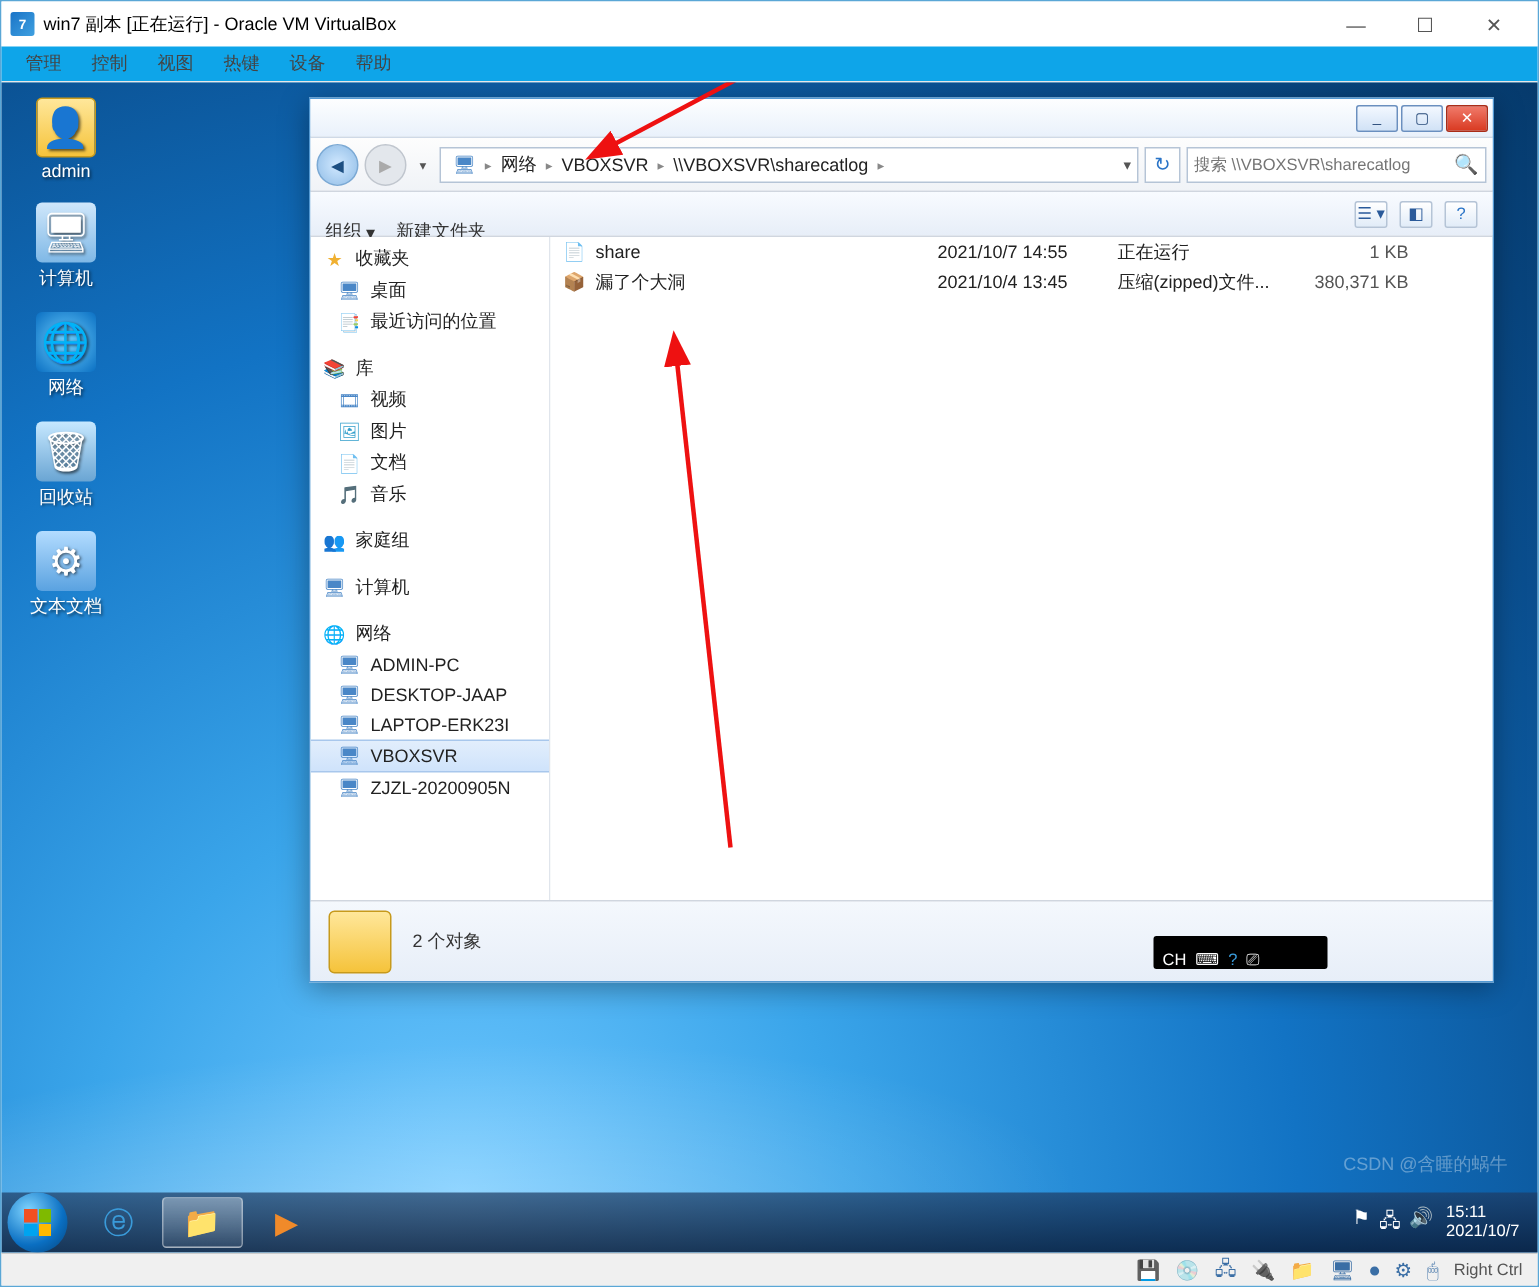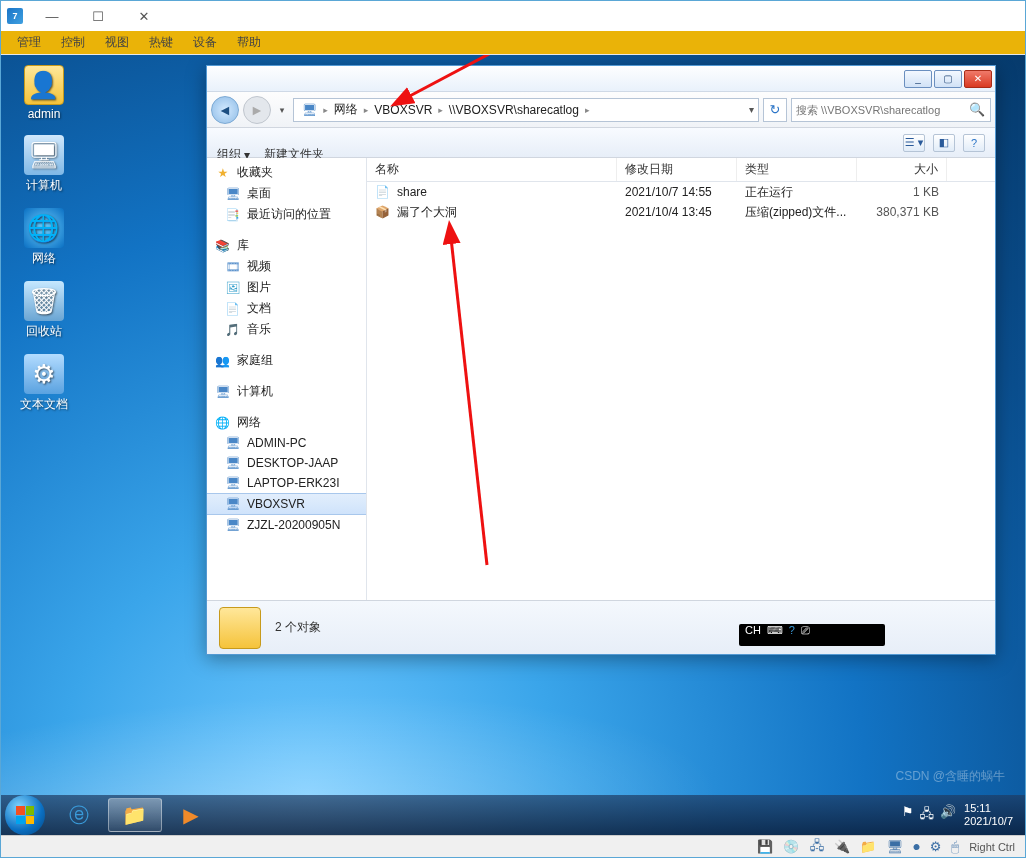--- a/index.html
+++ b/index.html
@@ -6,21 +6,21 @@
 body { width: 1026px; height: 858px; background: #fff; overflow: hidden; position: relative; }
 
 
 .vbox-window { width: 1026px; height: 858px; display: flex; flex-direction: column; border: 1px solid #5aa7d6; }
 .vbox-titlebar { height: 30px; background: #fff; display: flex; align-items: center; padding: 0 6px; font-size: 12px; color: #000; }
 .vbox-title-icon { width: 16px; height: 16px; background: linear-gradient(135deg,#1a74c7,#3fa0e0); border-radius: 2px; margin-right: 6px; display:inline-flex; align-items:center; justify-content:center; color:#fff; font-size:9px; font-weight:bold;}
 .vbox-title-text { flex: 1; }
 .vbox-title-buttons { display: flex; gap: 0; }
 .vbox-title-btn { width: 46px; height: 28px; display: flex; align-items: center; justify-content: center; color: #555; font-size: 13px; }
 
-.vbox-menu { height: 24px; background: #eab308; display: flex; align-items: center; padding: 0 8px; font-size: 12px; color: #444; gap: 4px; border-bottom: 1px solid #e8e8e8; }
+.vbox-menu { height: 24px; background: #0ea5e9; display: flex; align-items: center; padding: 0 8px; font-size: 12px; color: #444; gap: 4px; border-bottom: 1px solid #e8e8e8; }
 .vbox-menu span { padding: 2px 8px; }
 
 
 .guest { flex: 1; position: relative; background: radial-gradient(ellipse at 30% 95%, #6fc8ff 0%, #3aa5ea 25%, #1273c4 55%, #0a4e8e 80%, #063a6c 100%); overflow: hidden; }
 .guest-swoosh { position:absolute; left:-120px; bottom:-40px; width:1300px; height:420px; background: radial-gradient(ellipse 70% 60% at 25% 85%, rgba(255,255,255,0.35), rgba(255,255,255,0) 55%); transform: rotate(-5deg); pointer-events:none;}
 .watermark { position:absolute; right:20px; bottom:50px; font-size:12px; color:rgba(255,255,255,0.35); pointer-events:none; }
 
 
 .desktop-icons { position: absolute; top: 10px; left: 8px; display: flex; flex-direction: column; gap: 14px; }
 .dicon { width: 70px; display: flex; flex-direction: column; align-items: center; color: #fff; font-size: 12px; text-shadow: 1px 1px 2px rgba(0,0,0,0.6); gap:2px;}
@@ -70,21 +70,21 @@
 .file-rows{flex:1;}
 .file-row{ display:flex; font-size:12px; color:#222; height:20px; align-items:center;}
 .file-row .col{ padding:0 8px;}
 .file-row .fname{ display:flex; align-items:center; gap:6px;}
 .file-icon{ width:16px;height:16px; display:inline-flex;align-items:center;justify-content:center; font-size:12px;}
 .txt-ico{ color:#6a7d94;} .zip-ico{ color:#d9a43a;}
 .file-row .col-size{ color:#555;}
 
 .explorer-status{ height:54px; border-top:1px solid #d0d6df; background: linear-gradient(#f4f8fd,#e7eef8); display:flex; align-items:center; padding:0 12px; font-size:12px; color:#333; gap:14px; position:relative;}
 .status-icon{ width:42px;height:42px; background: linear-gradient(#ffe79a,#f5c33b); border:1px solid #c79a1c; border-radius:4px;}
-.ime-bar{ position:absolute; right:110px; bottom:8px; width:146px; height:22px; background:#000; border-radius:2px; display:flex; align-items:flex-start; padding:0 6px; gap:6px; color:#fff; font-size:11px;}
+.ime-bar{ position:absolute; right:110px; bottom:8px; width:116px; height:22px; background:#000; border-radius:2px; display:flex; align-items:flex-end; padding:0 6px; gap:6px; color:#fff; font-size:11px;}
 
 
 .arrow{ position:absolute; pointer-events:none;}
 .arrow svg{ overflow:visible;}
 
 
 .taskbar{ position:absolute; left:0; right:0; bottom:0; height:40px; background: linear-gradient(rgba(30,60,100,0.7), rgba(10,30,60,0.85)); display:flex; align-items:center; padding:0 4px;}
 .start-orb{ width:40px;height:40px; border-radius:50%; background: radial-gradient(circle at 35% 30%, #7fd4ff, #0a6fc2 60%, #05427a); display:flex;align-items:center;justify-content:center; margin-right:6px;}
 .start-orb .flag{ width:18px;height:18px; display:grid; grid-template-columns:1fr 1fr; grid-template-rows:1fr 1fr; gap:1px;}
 .start-orb .flag span:nth-child(1){background:#f25022;} .start-orb .flag span:nth-child(2){background:#7fba00;} .start-orb .flag span:nth-child(3){background:#00a4ef;} .start-orb .flag span:nth-child(4){background:#ffb900;}
@@ -97,20 +97,21 @@
 
 .vbox-status{ height:22px; background:#f0f0f0; border-top:1px solid #ccc; display:flex; align-items:center; justify-content:flex-end; padding:0 10px; gap:10px; font-size:11px; color:#555;}
 .vbox-status .ic{ font-size:13px; color:#3a6ea5;}
 </style>
 </head>
 <body>
 
 <div class="vbox-window">
   <div class="vbox-titlebar">
     <span class="vbox-title-icon">7</span>
+    <span class="vbox-title-text">win7 副本 [正在运行] - Oracle VM VirtualBox</span>
     <div class="vbox-title-buttons">
       <div class="vbox-title-btn">—</div>
       <div class="vbox-title-btn">☐</div>
       <div class="vbox-title-btn">✕</div>
     </div>
   </div>
   <div class="vbox-menu">
     <span>管理</span>
     <span>控制</span>
     <span>视图</span>
@@ -254,26 +255,20 @@
                 <span class="ni-icon ni-pc">🖥</span>
                 <span>VBOXSVR</span>
               </div>
             <div class="nav-item">
                 <span class="ni-icon ni-pc">🖥</span>
                 <span>ZJZL-20200905N</span>
               </div>
           </div>
         </div>
         <div class="file-pane">
-          <div class="file-header">
-            <div class="col col-name">名称</div>
-            <div class="col col-date">修改日期</div>
-            <div class="col col-type">类型</div>
-            <div class="col col-size">大小</div>
-          </div>
           <div class="file-rows">
             <div class="file-row">
               <div class="col col-name fname">
                   <span class="file-icon txt-ico">📄</span>
                   <span>share</span>
                 </div>
               <div class="col col-date">2021/10/7 14:55</div>
               <div class="col col-type">正在运行</div>
               <div class="col col-size">1 KB</div>
             </div>

